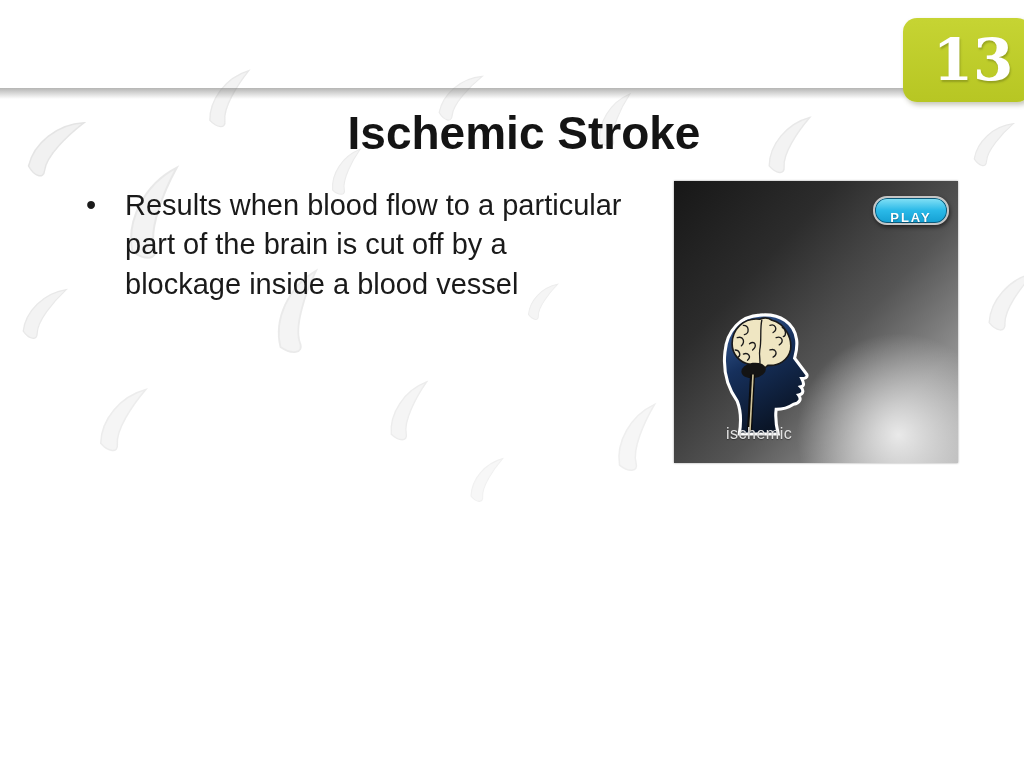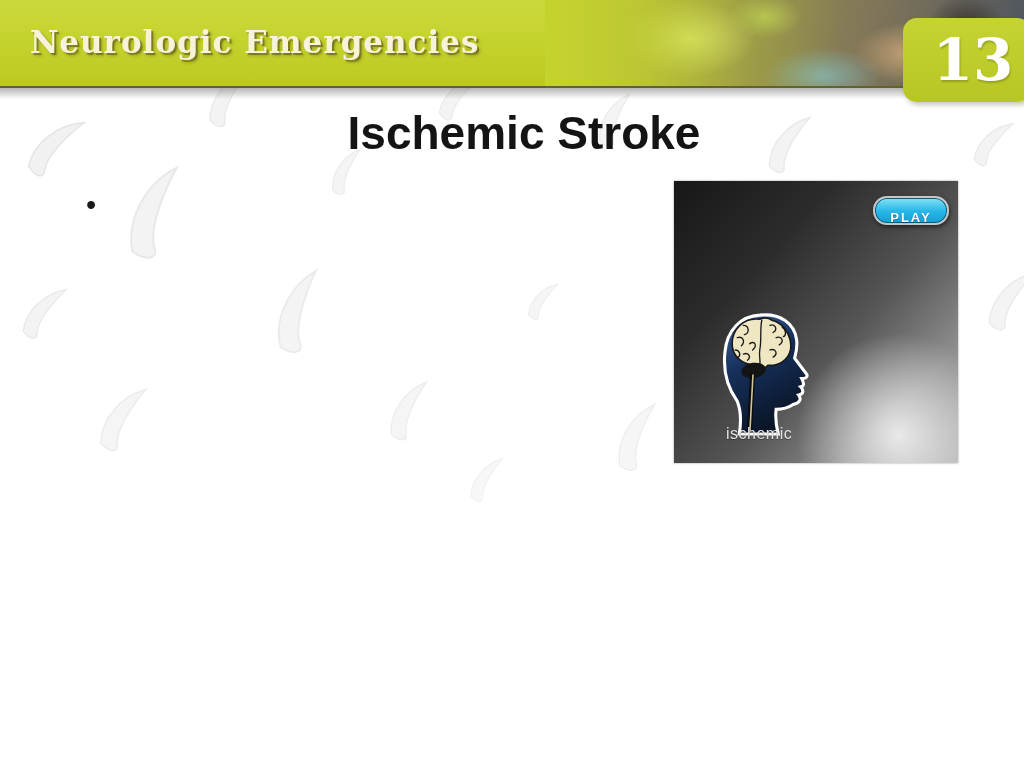--- a/index.html
+++ b/index.html
@@ -85,34 +85,31 @@
     <use href="#leaf" transform="translate(520,300) rotate(-26) scale(0.6)" opacity="0.5"></use>
     <use href="#leaf" transform="translate(600,445) rotate(-40)" opacity="0.45"></use>
     <use href="#leaf" transform="translate(755,145) rotate(-30) scale(0.9)" opacity="0.6"></use>
     <use href="#leaf" transform="translate(585,125) rotate(-38) scale(0.8)" opacity="0.55"></use>
     <use href="#leaf" transform="translate(965,140) rotate(-22) scale(0.75)" opacity="0.6"></use>
     <use href="#leaf" transform="translate(975,300) rotate(-28) scale(0.95)" opacity="0.55"></use>
     <use href="#leaf" transform="translate(905,430) rotate(-36) scale(0.85)" opacity="0.5"></use>
     <use href="#leaf" transform="translate(460,480) rotate(-30) scale(0.7)" opacity="0.4"></use>
   </svg>
 
-  <header class="header">
-    <div class="header-photo"></div>
-    <h2 class="header-title">Neurologic Emergencies</h2>
-  </header>
   <div class="header-shadow"></div>
 
   <div class="chapter-badge">
     <span>13</span>
   </div>
 
   <h1 class="slide-title">Ischemic Stroke</h1>
 
   <div class="bullet">
     <span class="dot">•</span>
+    <p>Results when blood flow to a particular part of the brain is cut off by a blockage inside a blood vessel</p>
   </div>
 
   <figure class="media">
     <button class="play">
       <span>PLAY</span>
     </button>
 
     <svg class="head-graphic" viewBox="0 0 100 125" xmlns="http://www.w3.org/2000/svg">
       <defs>
         <linearGradient id="headGrad" x1="0" y1="0" x2="0.4" y2="1">

